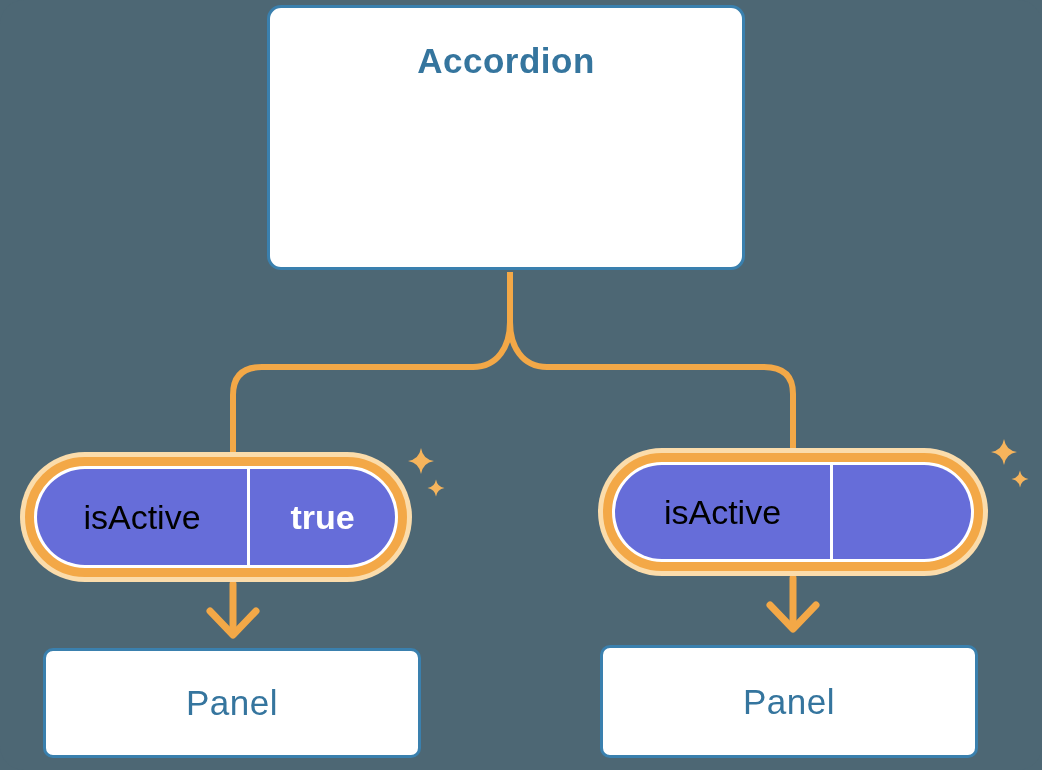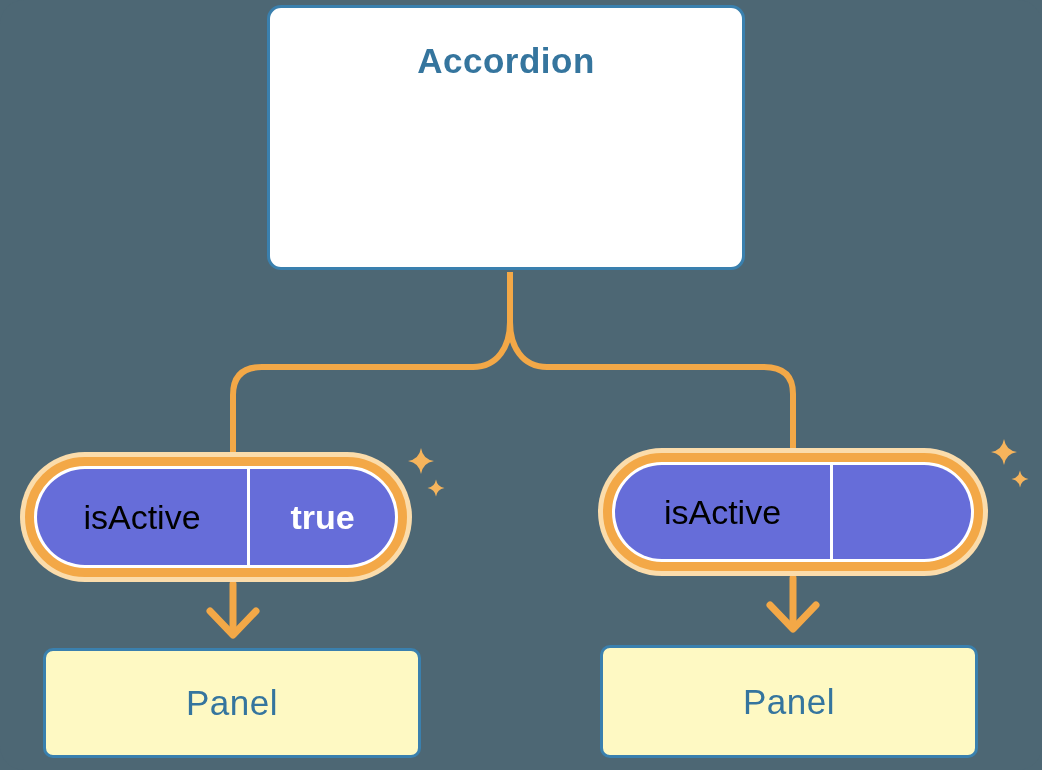--- a/index.html
+++ b/index.html
@@ -39,21 +39,21 @@
   .prop-label{font-size:34px;font-weight:400;color:#000000;}
   .prop-div{width:3px;background:#ffffff;}
   .prop-value{font-size:34px;font-weight:700;color:#ffffff;}
   .pill-left{left:20px;top:452px;width:392px;height:130px;}
   .pill-left .prop-label{width:210px;}
   .pill-right{left:598px;top:448px;width:390px;height:128px;}
   .pill-right .prop-label{width:215px;}
   .prop-value{flex:1;}
   
   .panel-box{
-    position:absolute;background:#fef9c3;border:3px solid #3a80ae;border-radius:10px;
+    position:absolute;background:#ffffff;border:3px solid #3a80ae;border-radius:10px;
     display:flex;align-items:center;justify-content:center;
   }
   .panel-left{left:43px;top:648px;width:378px;height:110px;}
   .panel-right{left:600px;top:645px;width:378px;height:113px;}
   .panel-title{font-size:35px;font-weight:500;color:#35759e;letter-spacing:.5px;}
   
   .overlay{position:absolute;left:0;top:0;width:1042px;height:770px;pointer-events:none;}
 </style>
 </head>
 <body>

